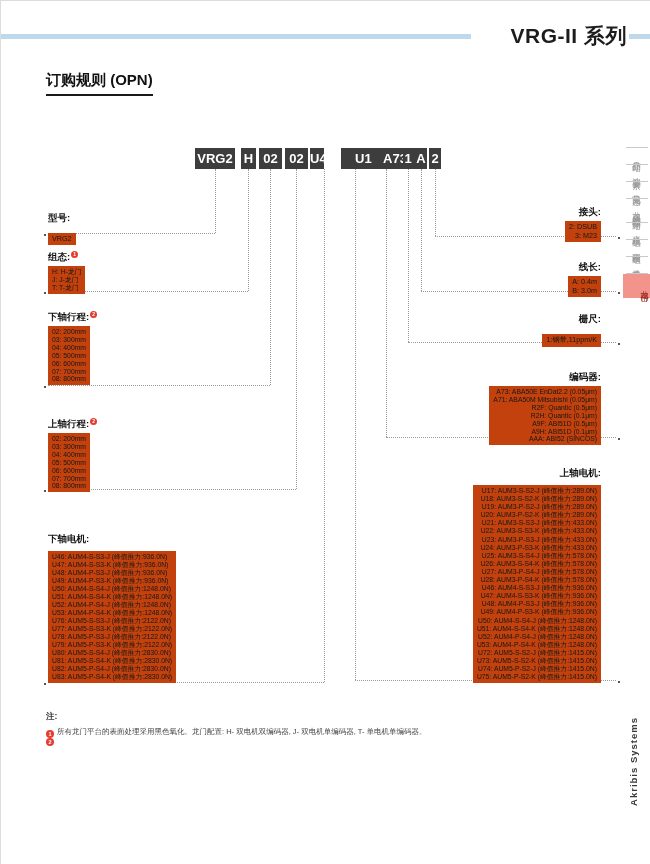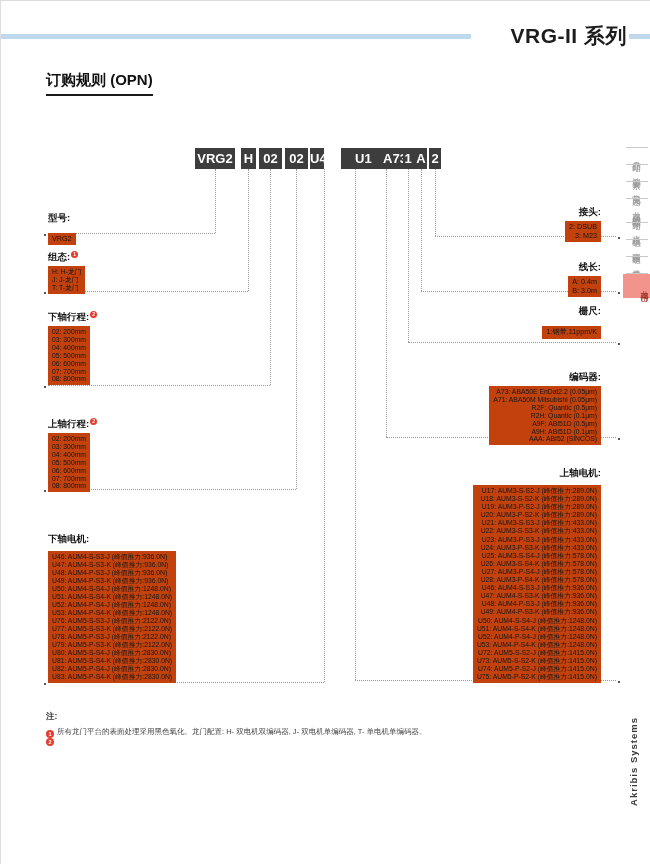--- a/index.html
+++ b/index.html
@@ -124,21 +124,21 @@
   </div>
 
   <div class="section right" id="sec-joint" style="right:50px;top:205px">
     <div class="sec-label">接头:</div>
     <div class="sec-box"><div class="sec-row">2: DSUB</div><div class="sec-row">3: M23</div></div>
   </div>
   <div class="section right" id="sec-cable" style="right:50px;top:260px">
     <div class="sec-label">线长:</div>
     <div class="sec-box"><div class="sec-row">A: 0.4m</div><div class="sec-row">B: 3.0m</div></div>
   </div>
-  <div class="section right" id="sec-scale" style="right:50px;top:304px">
+  <div class="section right" id="sec-scale" style="right:50px;top:312px">
     <div class="sec-label">栅尺:</div>
     <div class="sec-box"><div class="sec-row">1:钢带,11ppm/K</div></div>
   </div>
   <div class="section right" id="sec-encoder" style="right:50px;top:370px">
     <div class="sec-label">编码器:</div>
     <div class="sec-box"><div class="sec-row">A73: ABA50E EnDat2.2 (0.05μm)</div><div class="sec-row">A71: ABA50M Mitsubishi (0.05μm)</div><div class="sec-row">R2F: Quantic (0.5μm)</div><div class="sec-row">R2H: Quantic (0.1μm)</div><div class="sec-row">A9F: ABI51D (0.5μm)</div><div class="sec-row">A9H: ABI51D (0.1μm)</div><div class="sec-row">AAA: ABI52 (SINCOS)</div></div>
   </div>
   <div class="section right" id="sec-upper-motor" style="right:50px;top:466px">
     <div class="sec-label">上轴电机:</div>
     <div class="sec-box"><div class="sec-row">U17: AUM3-S-S2-J (峰值推力:289.0N)</div><div class="sec-row">U18: AUM3-S-S2-K (峰值推力:289.0N)</div><div class="sec-row">U19: AUM3-P-S2-J (峰值推力:289.0N)</div><div class="sec-row">U20: AUM3-P-S2-K (峰值推力:289.0N)</div><div class="sec-row">U21: AUM3-S-S3-J (峰值推力:433.0N)</div><div class="sec-row">U22: AUM3-S-S3-K (峰值推力:433.0N)</div><div class="sec-row">U23: AUM3-P-S3-J (峰值推力:433.0N)</div><div class="sec-row">U24: AUM3-P-S3-K (峰值推力:433.0N)</div><div class="sec-row">U25: AUM3-S-S4-J (峰值推力:578.0N)</div><div class="sec-row">U26: AUM3-S-S4-K (峰值推力:578.0N)</div><div class="sec-row">U27: AUM3-P-S4-J (峰值推力:578.0N)</div><div class="sec-row">U28: AUM3-P-S4-K (峰值推力:578.0N)</div><div class="sec-row">U46: AUM4-S-S3-J (峰值推力:936.0N)</div><div class="sec-row">U47: AUM4-S-S3-K (峰值推力:936.0N)</div><div class="sec-row">U48: AUM4-P-S3-J (峰值推力:936.0N)</div><div class="sec-row">U49: AUM4-P-S3-K (峰值推力:936.0N)</div><div class="sec-row">U50: AUM4-S-S4-J (峰值推力:1248.0N)</div><div class="sec-row">U51: AUM4-S-S4-K (峰值推力:1248.0N)</div><div class="sec-row">U52: AUM4-P-S4-J (峰值推力:1248.0N)</div><div class="sec-row">U53: AUM4-P-S4-K (峰值推力:1248.0N)</div><div class="sec-row">U72: AUM5-S-S2-J (峰值推力:1415.0N)</div><div class="sec-row">U73: AUM5-S-S2-K (峰值推力:1415.0N)</div><div class="sec-row">U74: AUM5-P-S2-J (峰值推力:1415.0N)</div><div class="sec-row">U75: AUM5-P-S2-K (峰值推力:1415.0N)</div></div>

